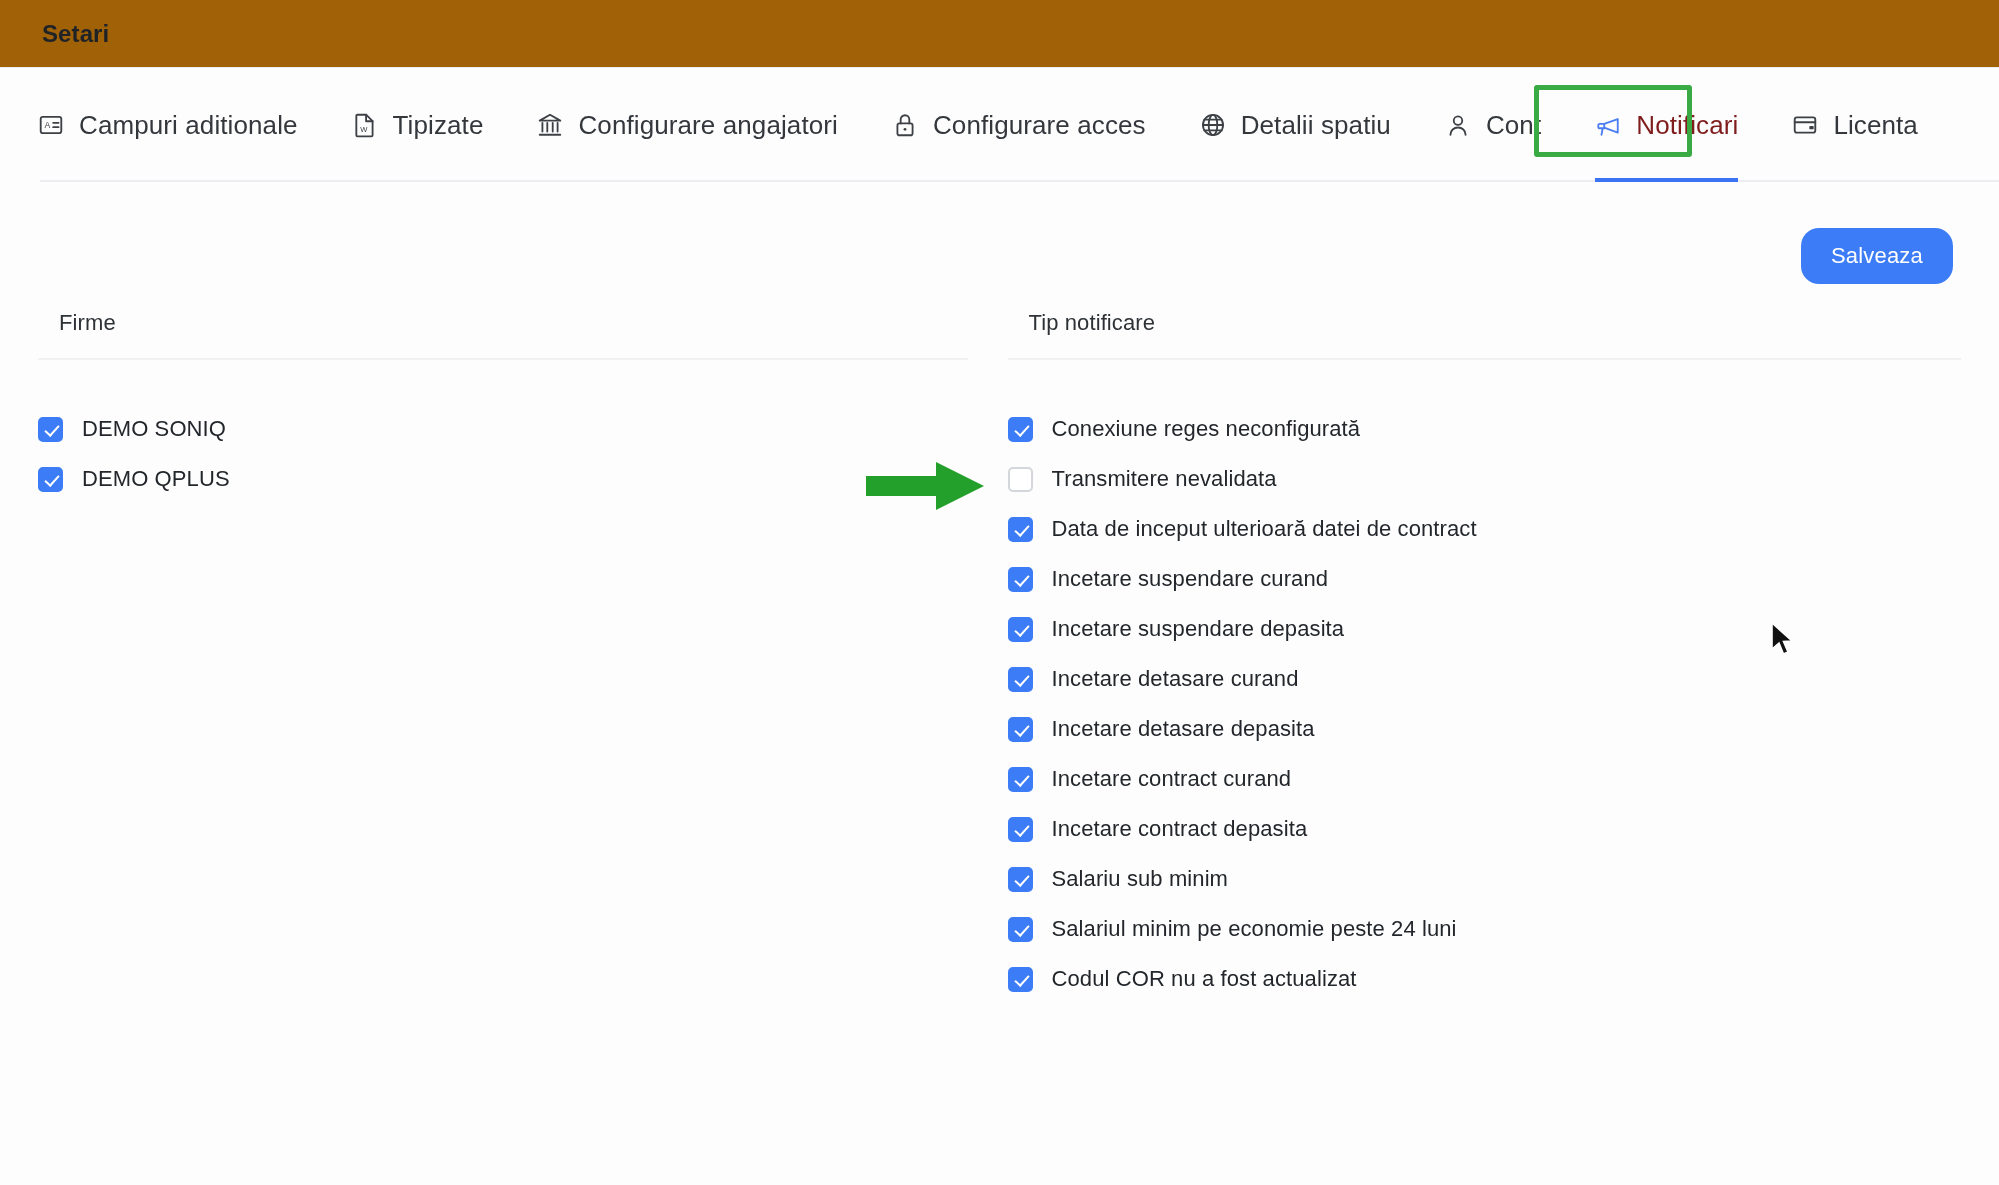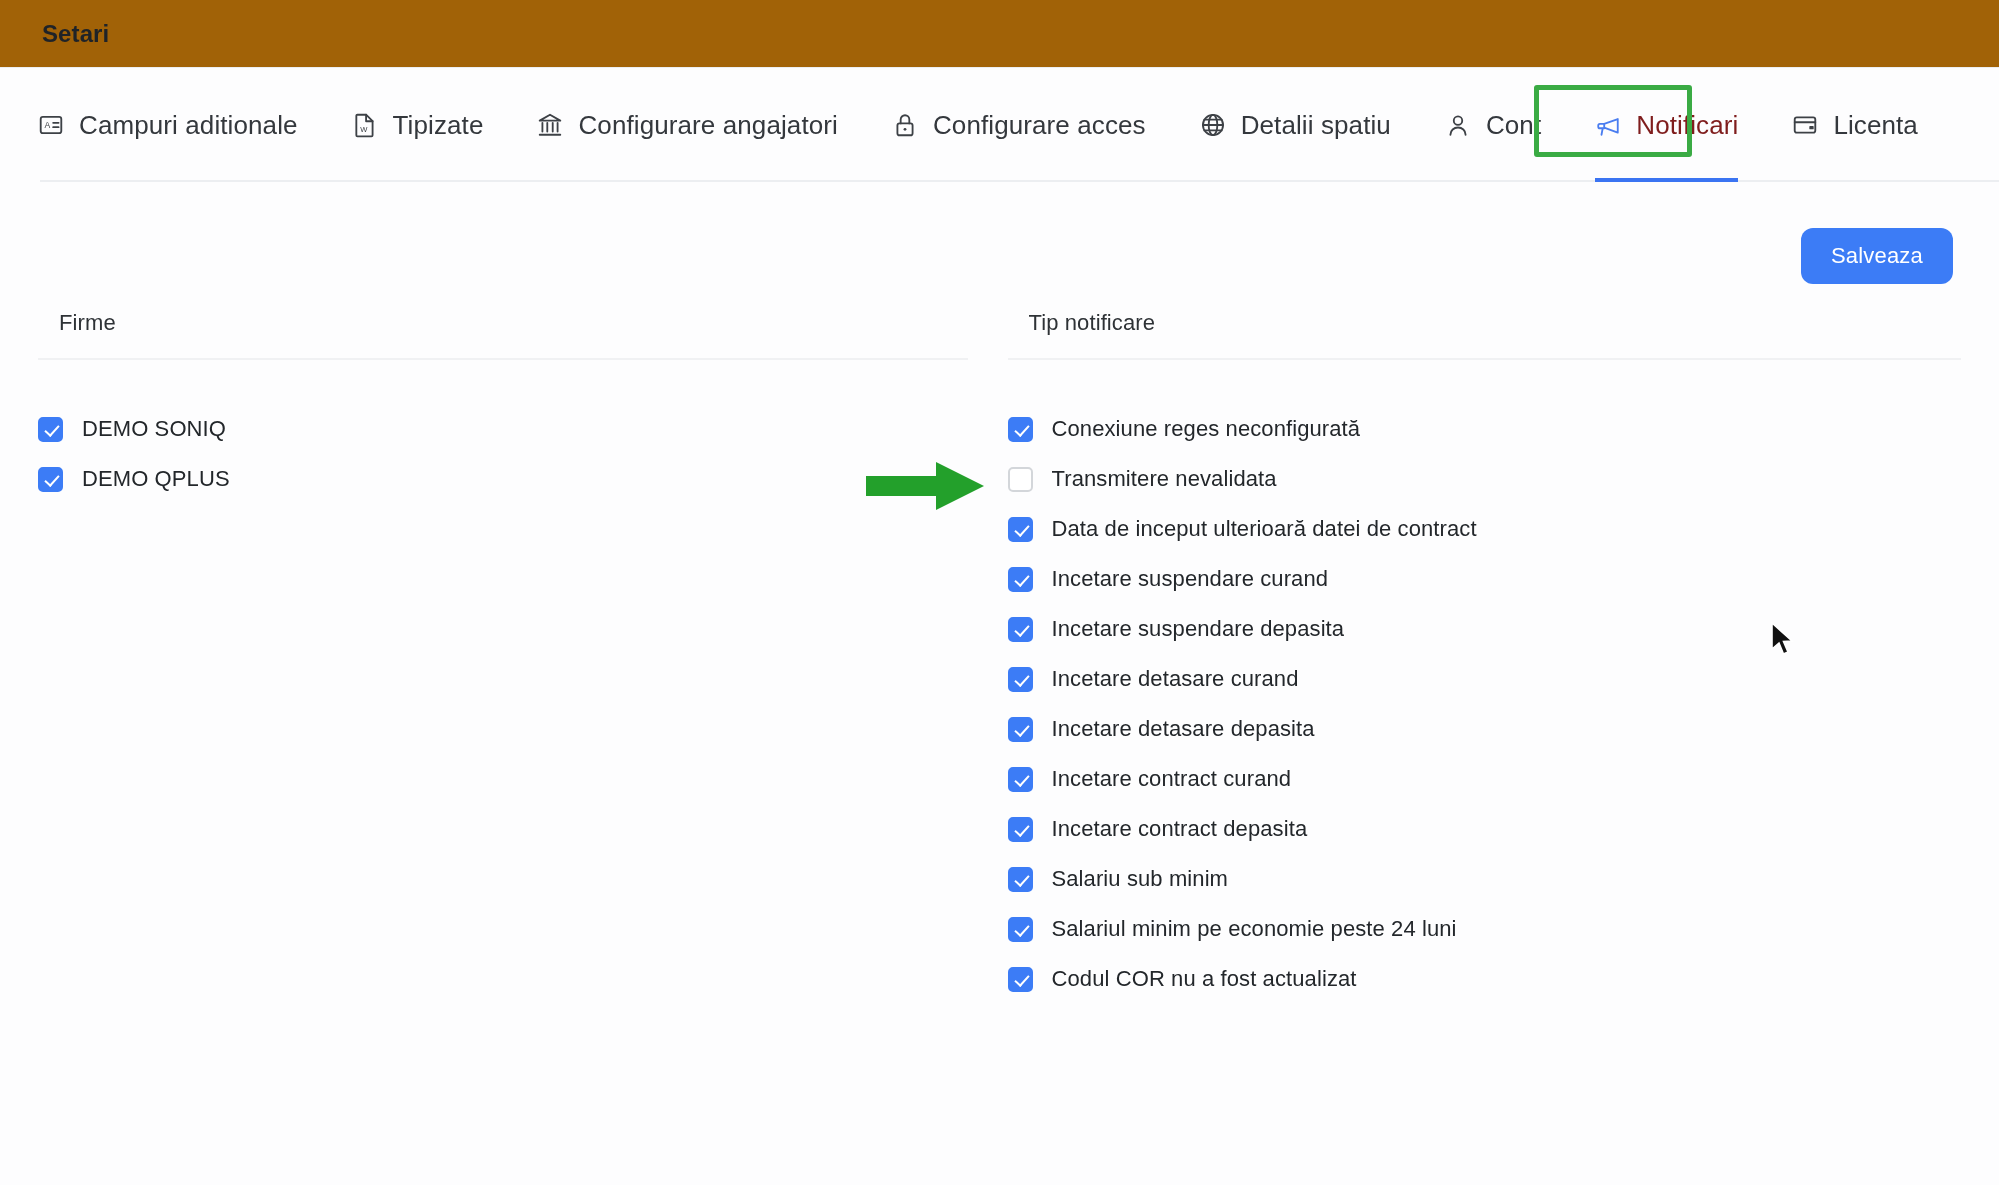--- a/index.html
+++ b/index.html
@@ -97,21 +97,21 @@
   .save-row {
     display: flex;
     justify-content: flex-end;
     padding-top: 46px;
     padding-right: 8px;
   }
   .save-btn {
     background: #3c7cf6;
     color: #ffffff;
     border: none;
-    border-radius: 12px;
+    border-radius: 18px;
     font-size: 22px;
     font-family: "Liberation Sans", sans-serif;
     padding: 15px 30px;
     cursor: pointer;
     letter-spacing: .2px;
   }
 
   .columns {
     display: flex;
     margin-top: 26px;

